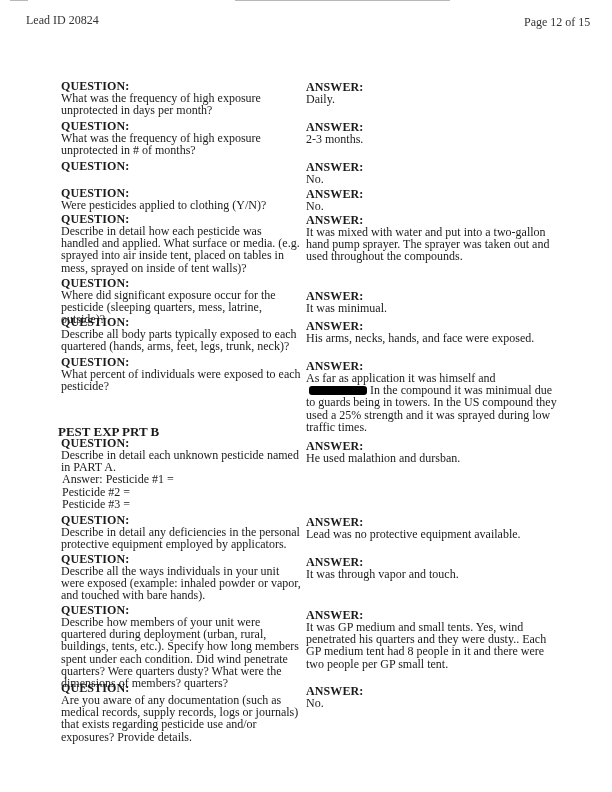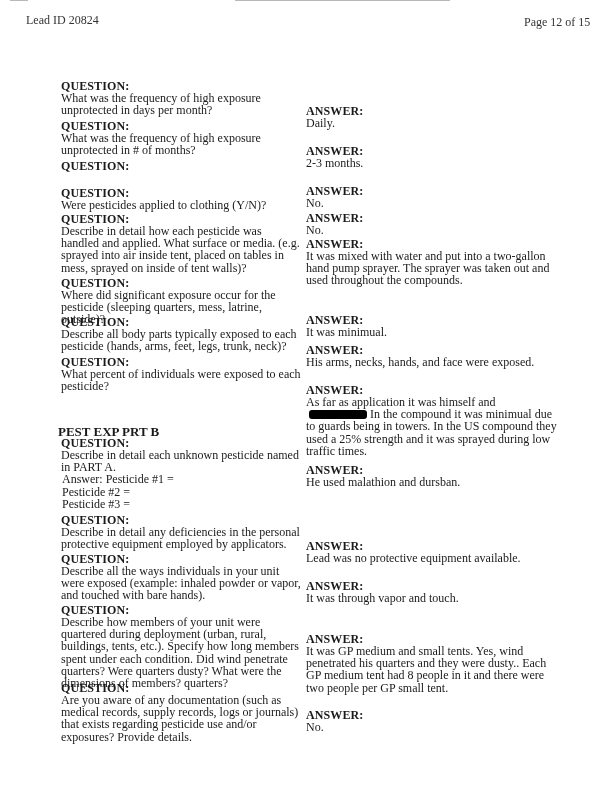--- a/index.html
+++ b/index.html
@@ -29,21 +29,20 @@
     }
     .qblock {
       position: absolute;
       left: 61px;
       width: 240px;
     }
     .ablock {
       position: absolute;
       left: 306px;
       width: 252px;
-      margin-top: 24px;
     }
     .label {
       font-weight: bold;
       font-size: 12px;
       line-height: 12px;
       letter-spacing: 0.1px;
     }
     .body {
       font-size: 12px;
       line-height: 12.2px;
@@ -124,21 +123,21 @@
   <div class="label">QUESTION:</div>
   <div class="body">Where did significant exposure occur for the pesticide (sleeping quarters, mess, latrine, outside)?</div>
 </div>
 <div class="ablock" style="top:290px;">
   <div class="label">ANSWER:</div>
   <div class="body">It was minimual.</div>
 </div>
 
 <div class="qblock" style="top:316px;">
   <div class="label">QUESTION:</div>
-  <div class="body">Describe all body parts typically exposed to each pesticide (hands, arms, feet, legs, trunk, neck)?</div>
+  <div class="body">Describe all body parts typically exposed to each quartered (hands, arms, feet, legs, trunk, neck)?</div>
 </div>
 <div class="ablock" style="top:320px;">
   <div class="label">ANSWER:</div>
   <div class="body">His arms, necks, hands, and face were exposed.</div>
 </div>
 
 <div class="qblock" style="top:356px;">
   <div class="label">QUESTION:</div>
   <div class="body">What percent of individuals were exposed to each pesticide?</div>
 </div>

